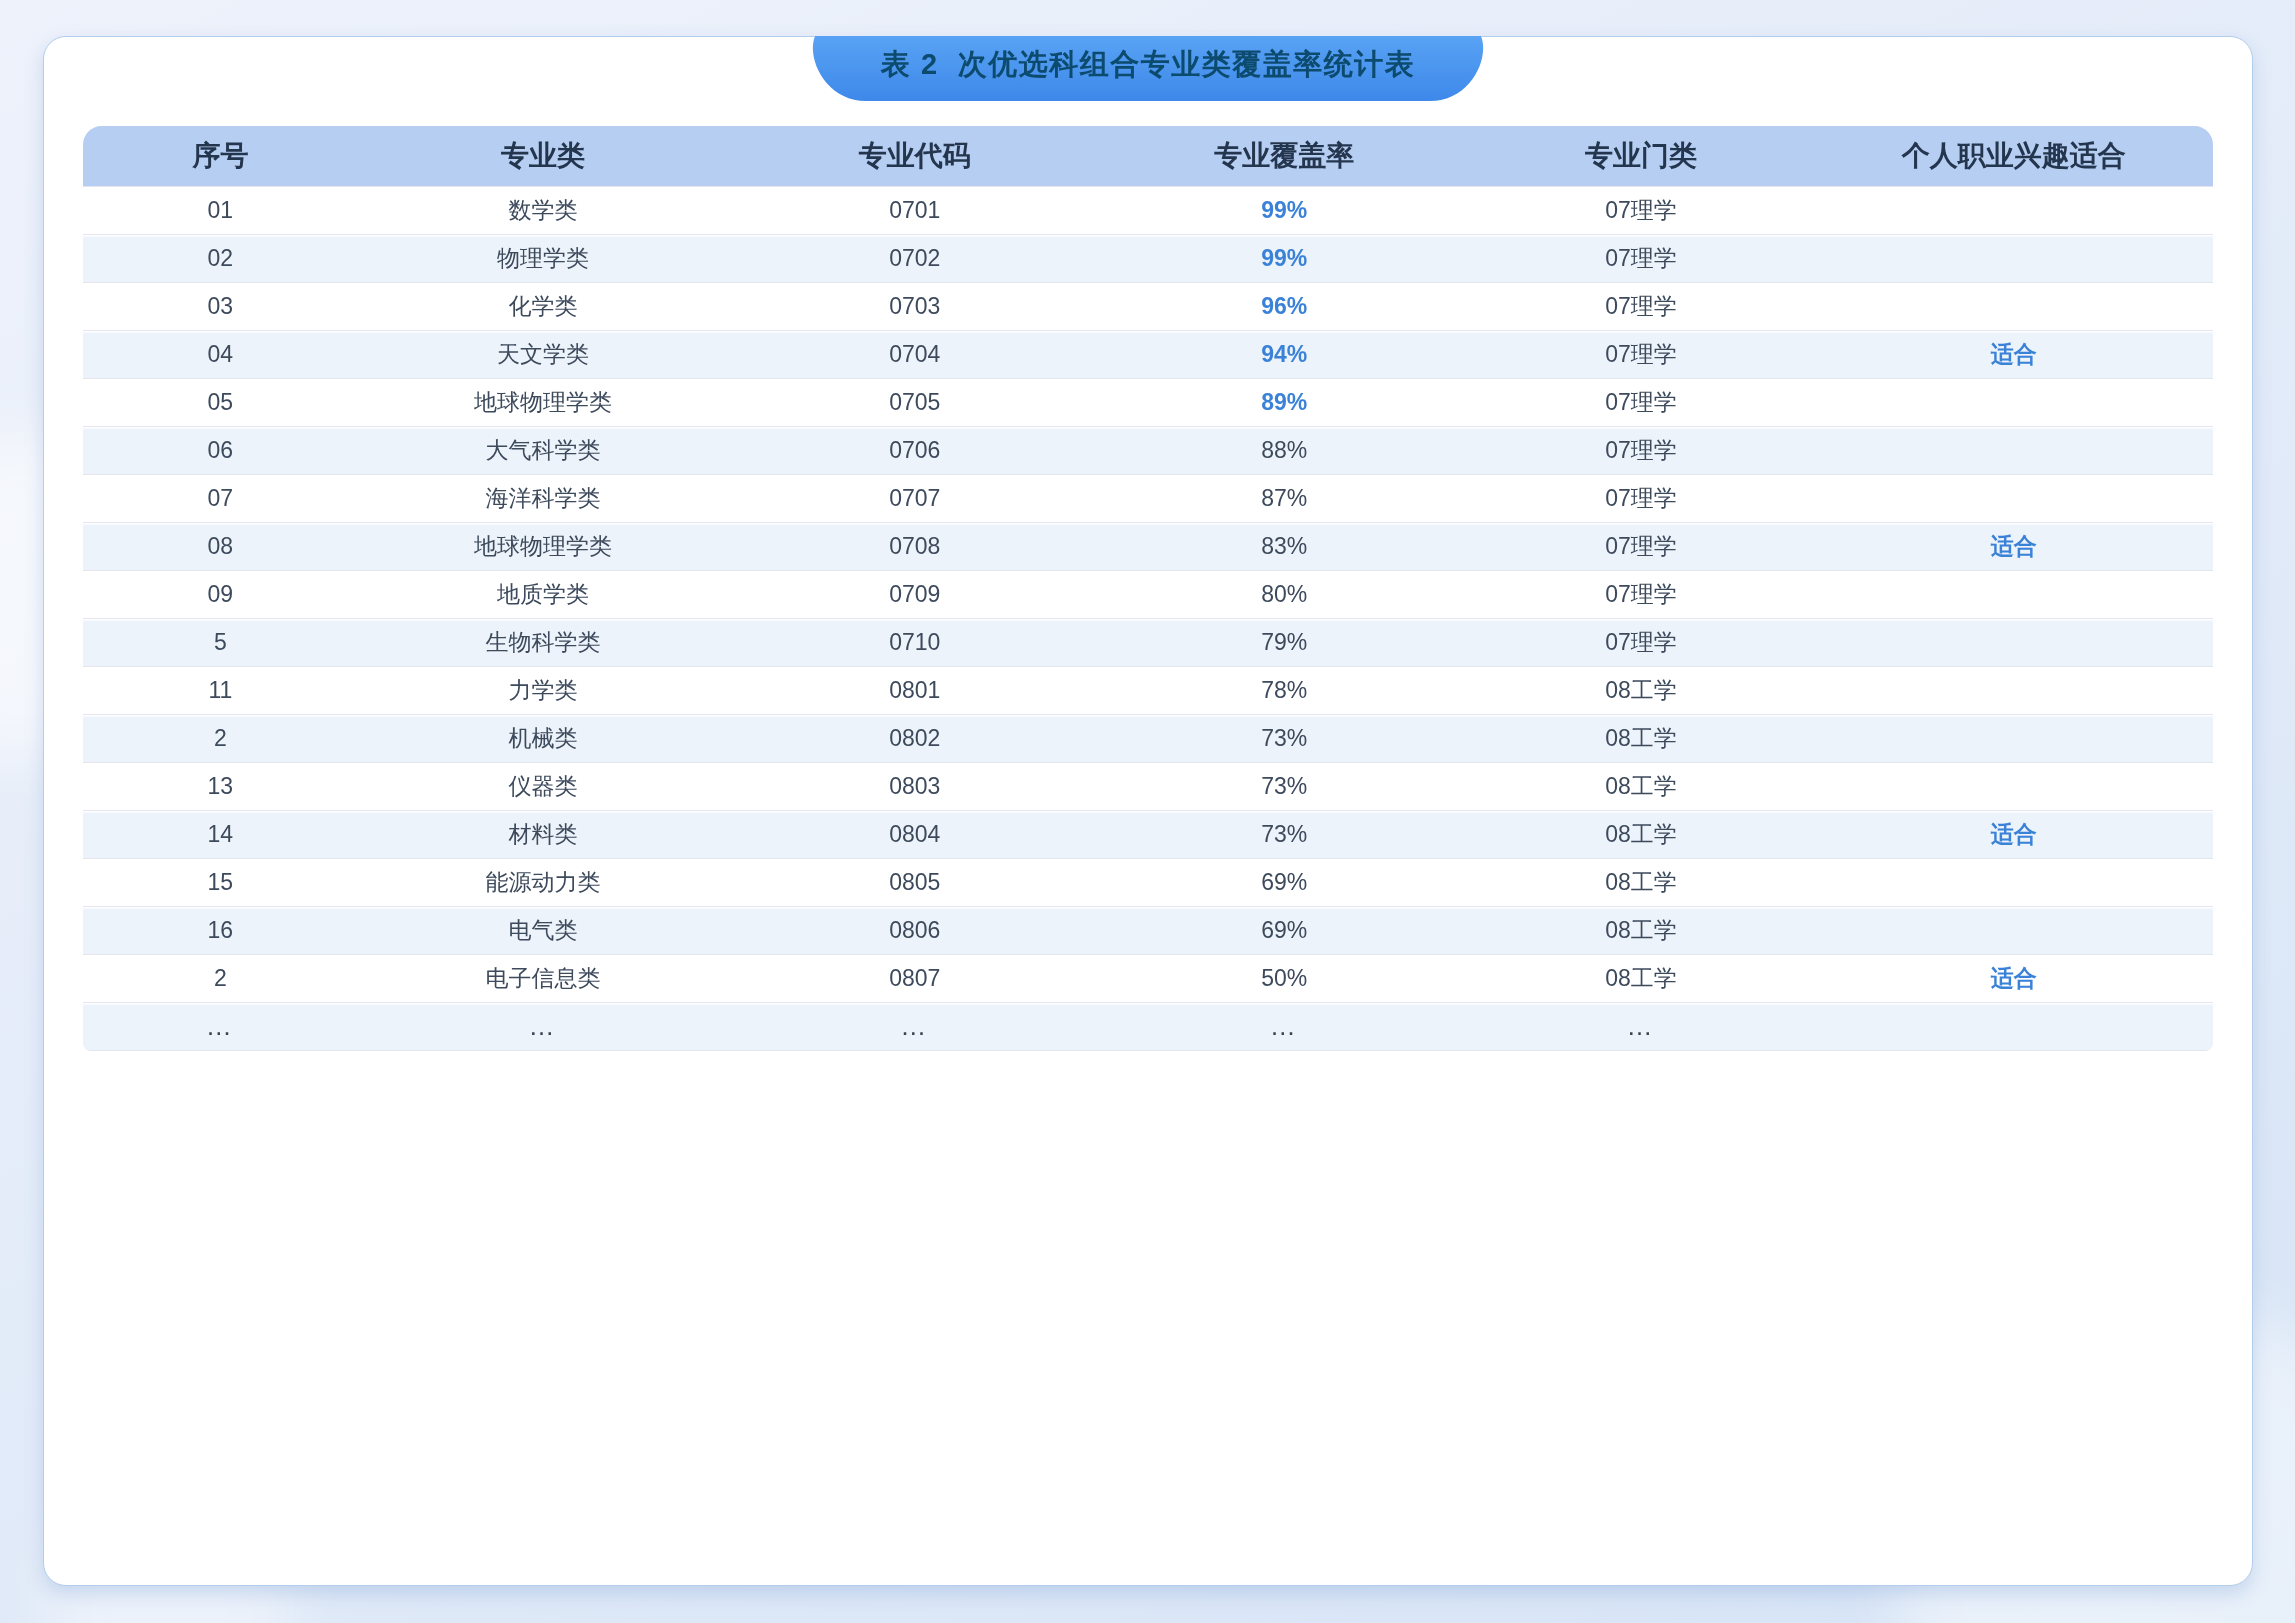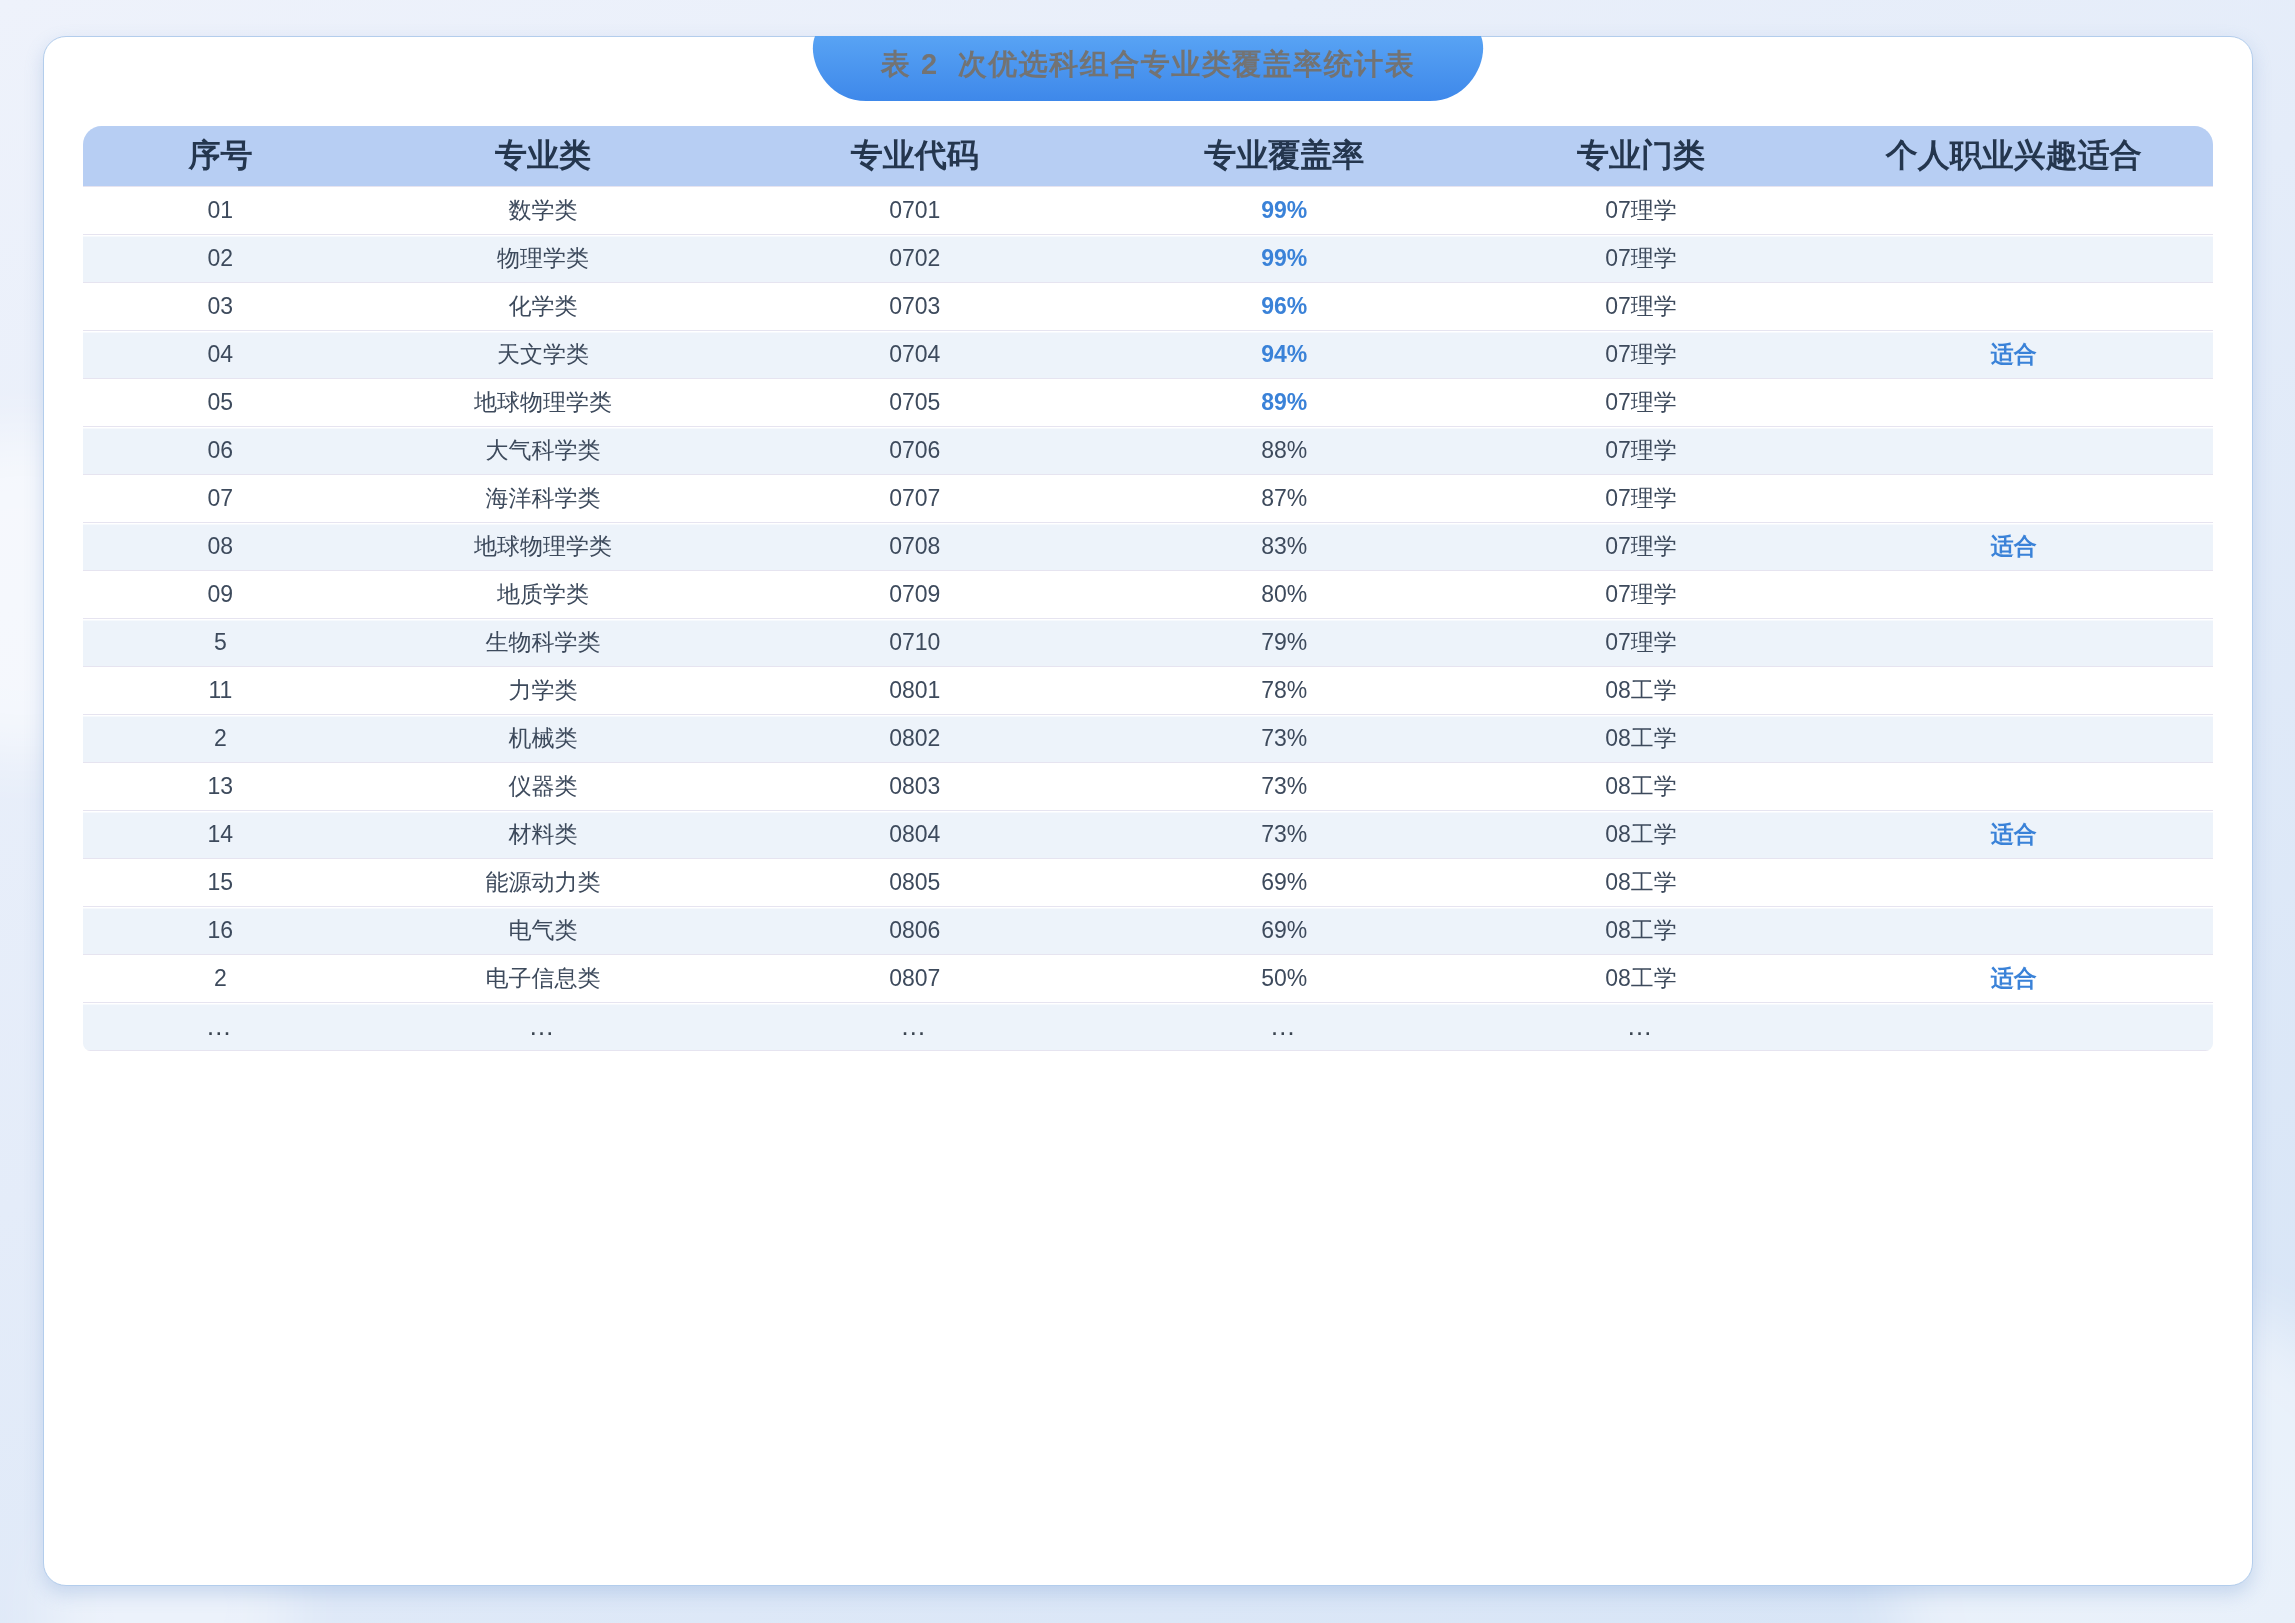--- a/index.html
+++ b/index.html
@@ -24,32 +24,32 @@
     padding:0 39px;
   }
 
   .banner {
     position:absolute; left:50%; top:-1.5px; transform:translateX(-50%);
     width:672px; height:65px;
   }
   .banner svg { position:absolute; left:0; top:0; width:100%; height:100%; }
   .banner-text {
     position:absolute; inset:0; display:flex; align-items:center; justify-content:center;
-    color:#737373; font-size:29px; font-weight:bold; letter-spacing:1.5px;
+    color:#0c4a6e; font-size:29px; font-weight:bold; letter-spacing:1.5px;
     padding-bottom:6.2px; white-space:pre;
   }
 
   table {
     width:100%; border-collapse:collapse; table-layout:fixed;
     margin-top:89px;
     border-radius:18.5px 18.5px 7.7px 7.7px; overflow:hidden;
   }
   thead th {
     background:var(--header-bg, #b7cef3);
-    height:60px; font-size:32px; font-weight:600;
+    height:60px; font-size:28px; font-weight:600;
     color:#24364e; text-align:center; vertical-align:middle;
   }
   tbody td {
     height:48px; font-size:23px; color:#3d4a5c;
     text-align:center; vertical-align:middle;
     border-top:0.8px solid #e6e4f0;
     box-shadow: inset 0 1.5px 0 #ffffff;
   }
   tbody tr:nth-child(even) td { background:var(--stripe-bg, #edf3fa); }
   tbody tr:last-child td { border-bottom:0.8px solid #e6e4f0; }

